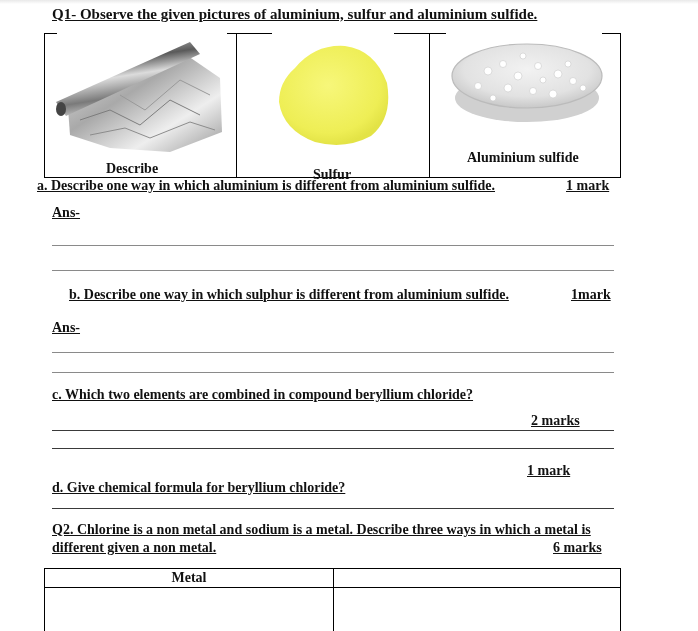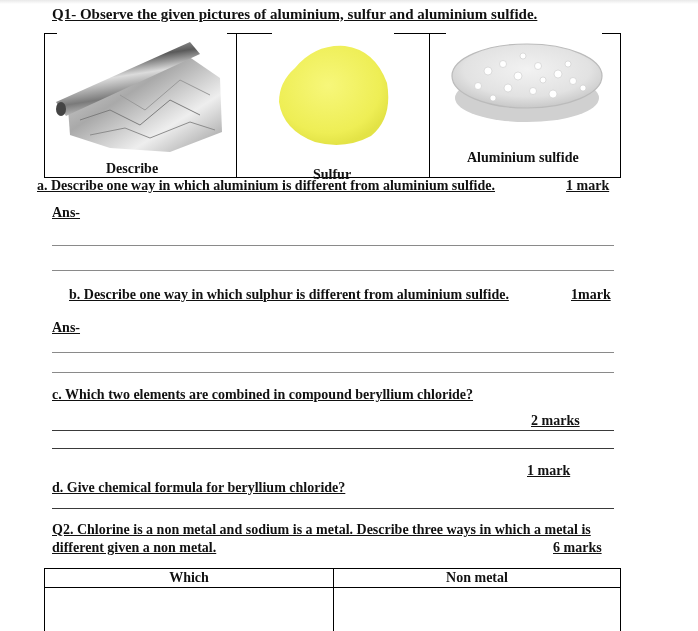--- a/index.html
+++ b/index.html
@@ -135,19 +135,18 @@
 
 <div class="t" style="left:52px; top:480px;">d. Give chemical formula for beryllium chloride?</div>
 <div class="t" style="left:527px; top:463px;">1 mark</div>
 <div class="ans-line dark" style="top:508px;"></div>
 
 <div class="t" style="left:52px; top:522px;">Q2. Chlorine is a non metal and sodium is a metal. Describe three ways in which a metal is</div>
 <div class="t" style="left:52px; top:540px;">different given a non metal.</div>
 <div class="t" style="left:553px; top:540px;">6 marks</div>
 
 <div class="tbl">
-  <div class="th" style="left:0; width:288px;">Which</div>
-  <div class="th" style="left:289px; width:286px;">Non metal</div>
+  <div class="th" style="left:0; width:288px;">Metal</div>
   <div class="col"></div>
   <div class="row"></div>
   <div style="position:absolute; left:0; top:19px; width:288px; bottom:0;"></div>
   <div style="position:absolute; left:289px; top:19px; right:0; bottom:0;"></div>
 </div>
 
 </body></html>

